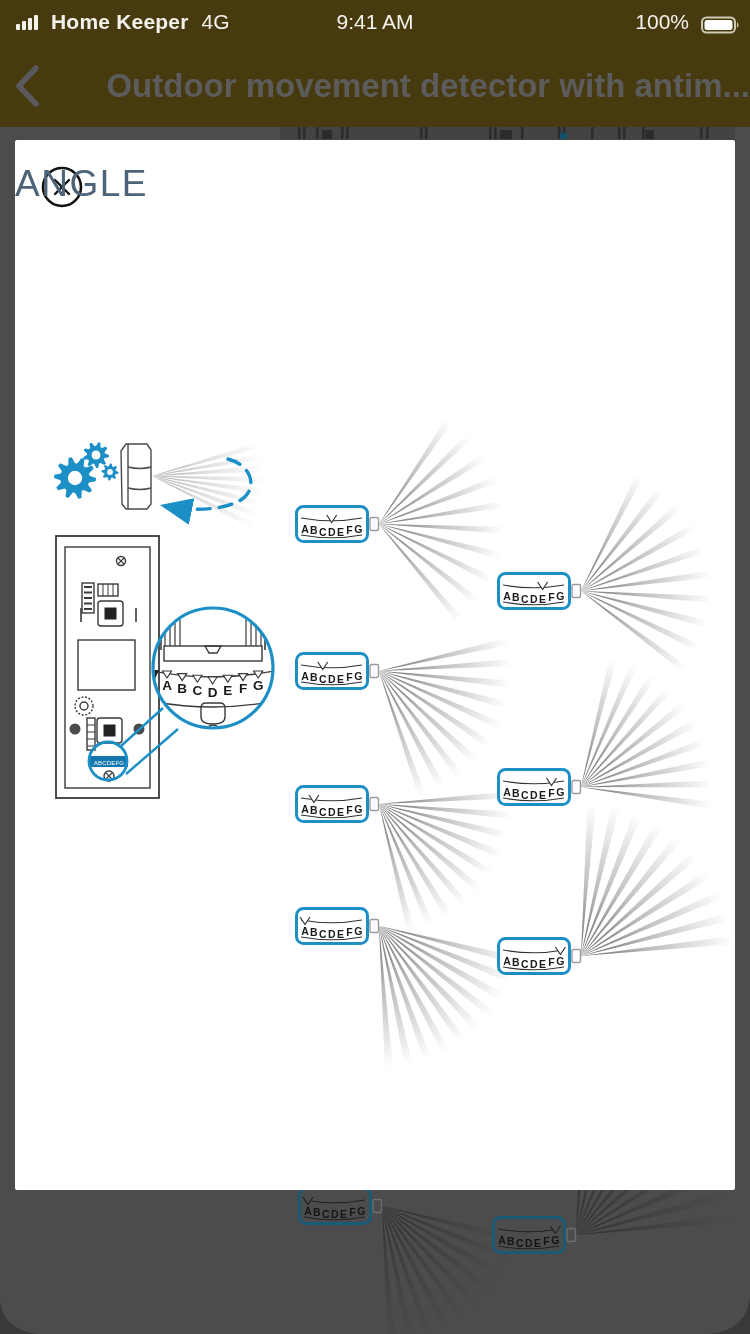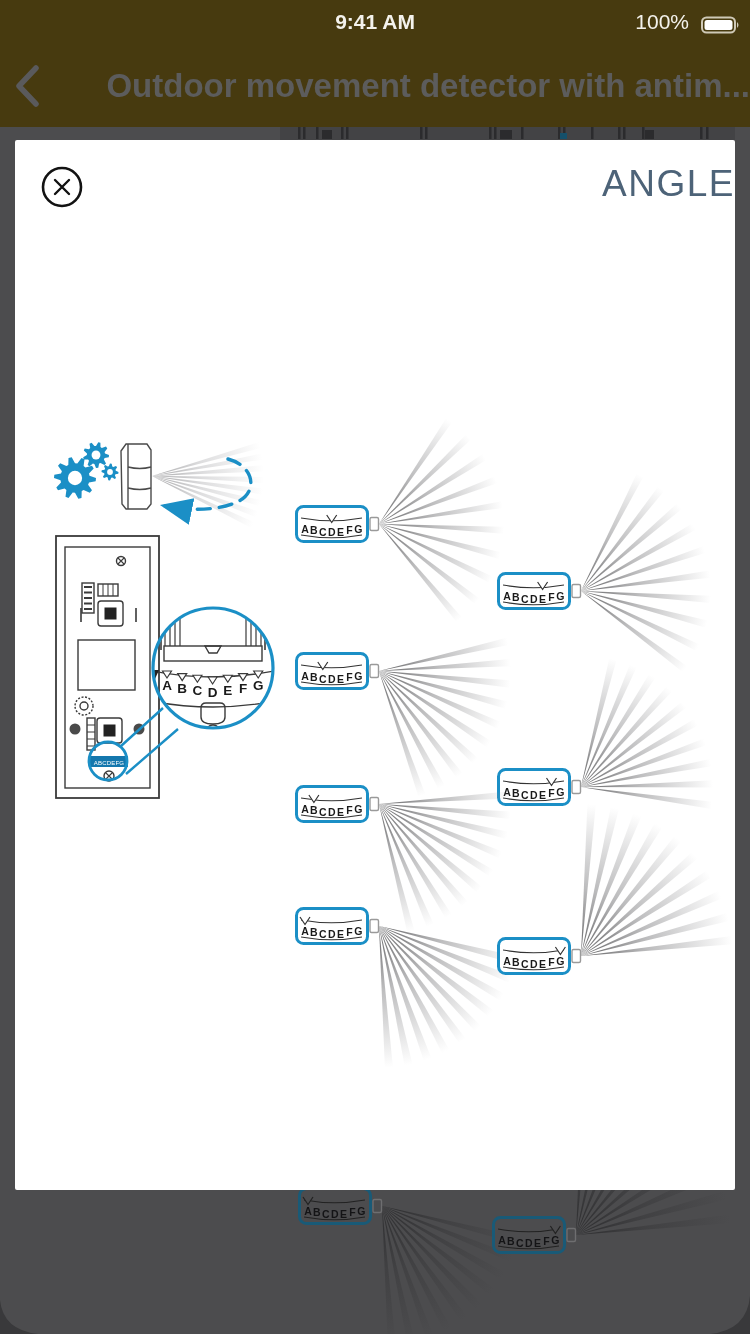--- a/index.html
+++ b/index.html
@@ -9,21 +9,21 @@
     font-family:"Liberation Sans",sans-serif;
   }
   .statusbar{
     position:absolute;top:0;left:0;right:0;height:44px;z-index:5;
     background:#473a0f;color:#f4f2ec;
     display:flex;align-items:center;
   }
   .sb-left{display:flex;align-items:center;gap:9px;padding-left:16px;}
   .sb-carrier{font-size:21px;font-weight:600;letter-spacing:.2px;}
   .sb-network{font-size:21px;font-weight:400;margin-left:4px;}
-  .sb-time{position:absolute;left:0;right:0;text-align:center;font-size:21px;font-weight:700;pointer-events:none;}
+  .sb-time{position:absolute;left:0;right:0;text-align:center;font-size:21px;font-weight:400;pointer-events:none;}
   .sb-right{position:absolute;right:10px;display:flex;align-items:flex-end;gap:12px;}
   .sb-batt-pct{font-size:21px;font-weight:400;}
   .navbar{
     position:absolute;top:44px;left:0;right:0;height:83px;z-index:5;
     background:#473a0f;display:flex;align-items:center;justify-content:space-between;
   }
   .nav-back{background:none;border:none;padding:0 6px 0 14px;height:60px;display:flex;align-items:center;cursor:pointer;}
   .nav-title{
     font-size:33px;font-weight:600;color:#5c5c5c;
     white-space:nowrap;overflow:hidden;max-width:660px;
@@ -35,30 +35,40 @@
   .backdrop-svg{position:absolute;top:0;left:0;z-index:2;}
   .modal{
     position:absolute;left:15px;top:140px;width:720px;height:1050px;
     background:#ffffff;z-index:3;border-radius:2px;
   }
   .close-btn{
     position:absolute;top:25px;left:25px;width:44px;height:44px;
     background:none;border:none;padding:0;cursor:pointer;
   }
   .modal-title{
-    position:absolute;top:23px;left:0;right:0;text-align:right;
+    position:absolute;top:23px;left:0;right:0;text-align:left;
     font-size:37px;font-weight:400;letter-spacing:1.5px;color:#4d6378;
   }
   .modal-art{position:absolute;top:0;left:0;}
   svg text{font-family:"Liberation Sans",sans-serif;}
 </style>
 </head>
 <body>
 
 <div class="statusbar">
+  <div class="sb-left">
+    <svg width="26" height="16" viewBox="0 0 26 16">
+      <rect x="0" y="10" width="4" height="6" rx="1" fill="#f4f2ec"></rect>
+      <rect x="6" y="7" width="4" height="9" rx="1" fill="#f4f2ec"></rect>
+      <rect x="12" y="4" width="4" height="12" rx="1" fill="#f4f2ec"></rect>
+      <rect x="18" y="1" width="4" height="15" rx="1" fill="#f4f2ec"></rect>
+    </svg>
+    <span class="sb-carrier">Home Keeper</span>
+    <span class="sb-network">4G</span>
+  </div>
   <div class="sb-time">9:41 AM</div>
   <div class="sb-right">
     <span class="sb-batt-pct">100%</span>
     <svg width="39" height="18" viewBox="0 0 39 18">
       <rect x="1" y="1.5" width="33" height="15" rx="4.5" fill="none" stroke="#cfc9b7" stroke-width="2"></rect>
       <rect x="3.5" y="4" width="28" height="10" rx="2.5" fill="#ffffff"></rect>
       <path d="M36,6 q3,3 0,6 Z" fill="#cfc9b7"></path>
     </svg>
   </div>
 </div>

